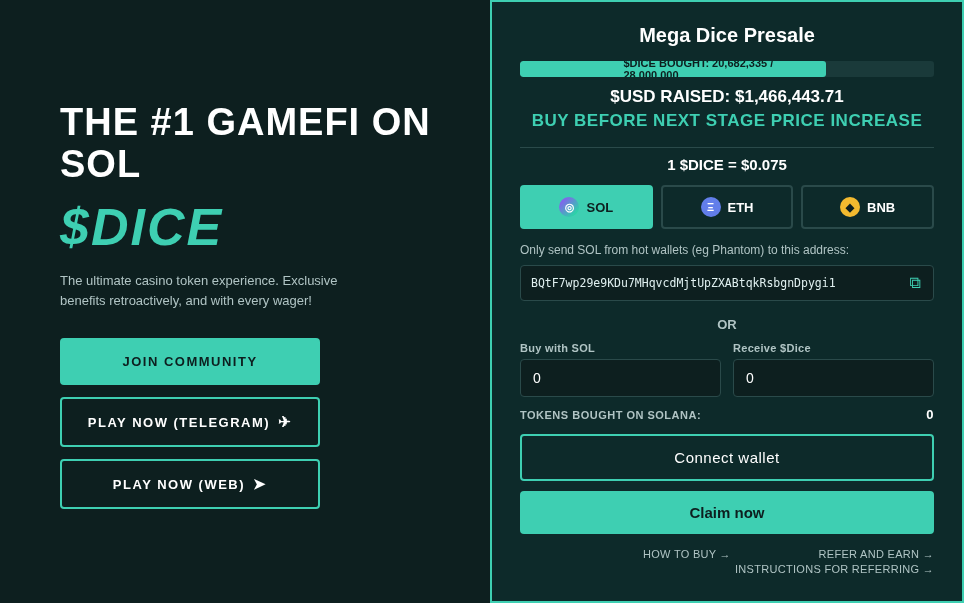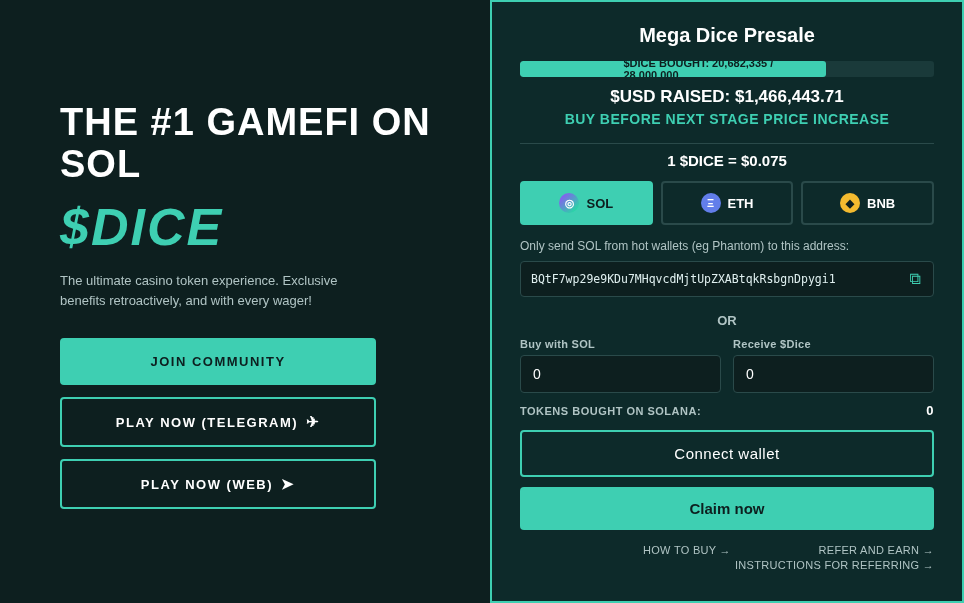--- a/index.html
+++ b/index.html
@@ -45,21 +45,21 @@
       color: #b0c4c4;
       line-height: 1.5;
       margin-bottom: 28px;
       max-width: 320px;
     }
 
     .btn {
       display: flex;
       align-items: center;
       justify-content: center;
-      width: 316px;
+      width: 260px;
       padding: 14px 20px;
       font-size: 13px;
       font-weight: 800;
       letter-spacing: 1.5px;
       cursor: pointer;
       border-radius: 4px;
       margin-bottom: 12px;
       text-transform: uppercase;
     }
 
@@ -129,21 +129,21 @@
       text-align: center;
       color: #ffffff;
       font-size: 17px;
       font-weight: 800;
       margin-bottom: 4px;
     }
 
     .next-stage {
       text-align: center;
       color: #3ecfb2;
-      font-size: 14px;
+      font-size: 17px;
       font-weight: 700;
       letter-spacing: 0.5px;
       margin-bottom: 10px;
     }
 
     .divider {
       border: none;
       border-top: 1px solid #2a4a4a;
       margin: 6px 0 8px 0;
     }

